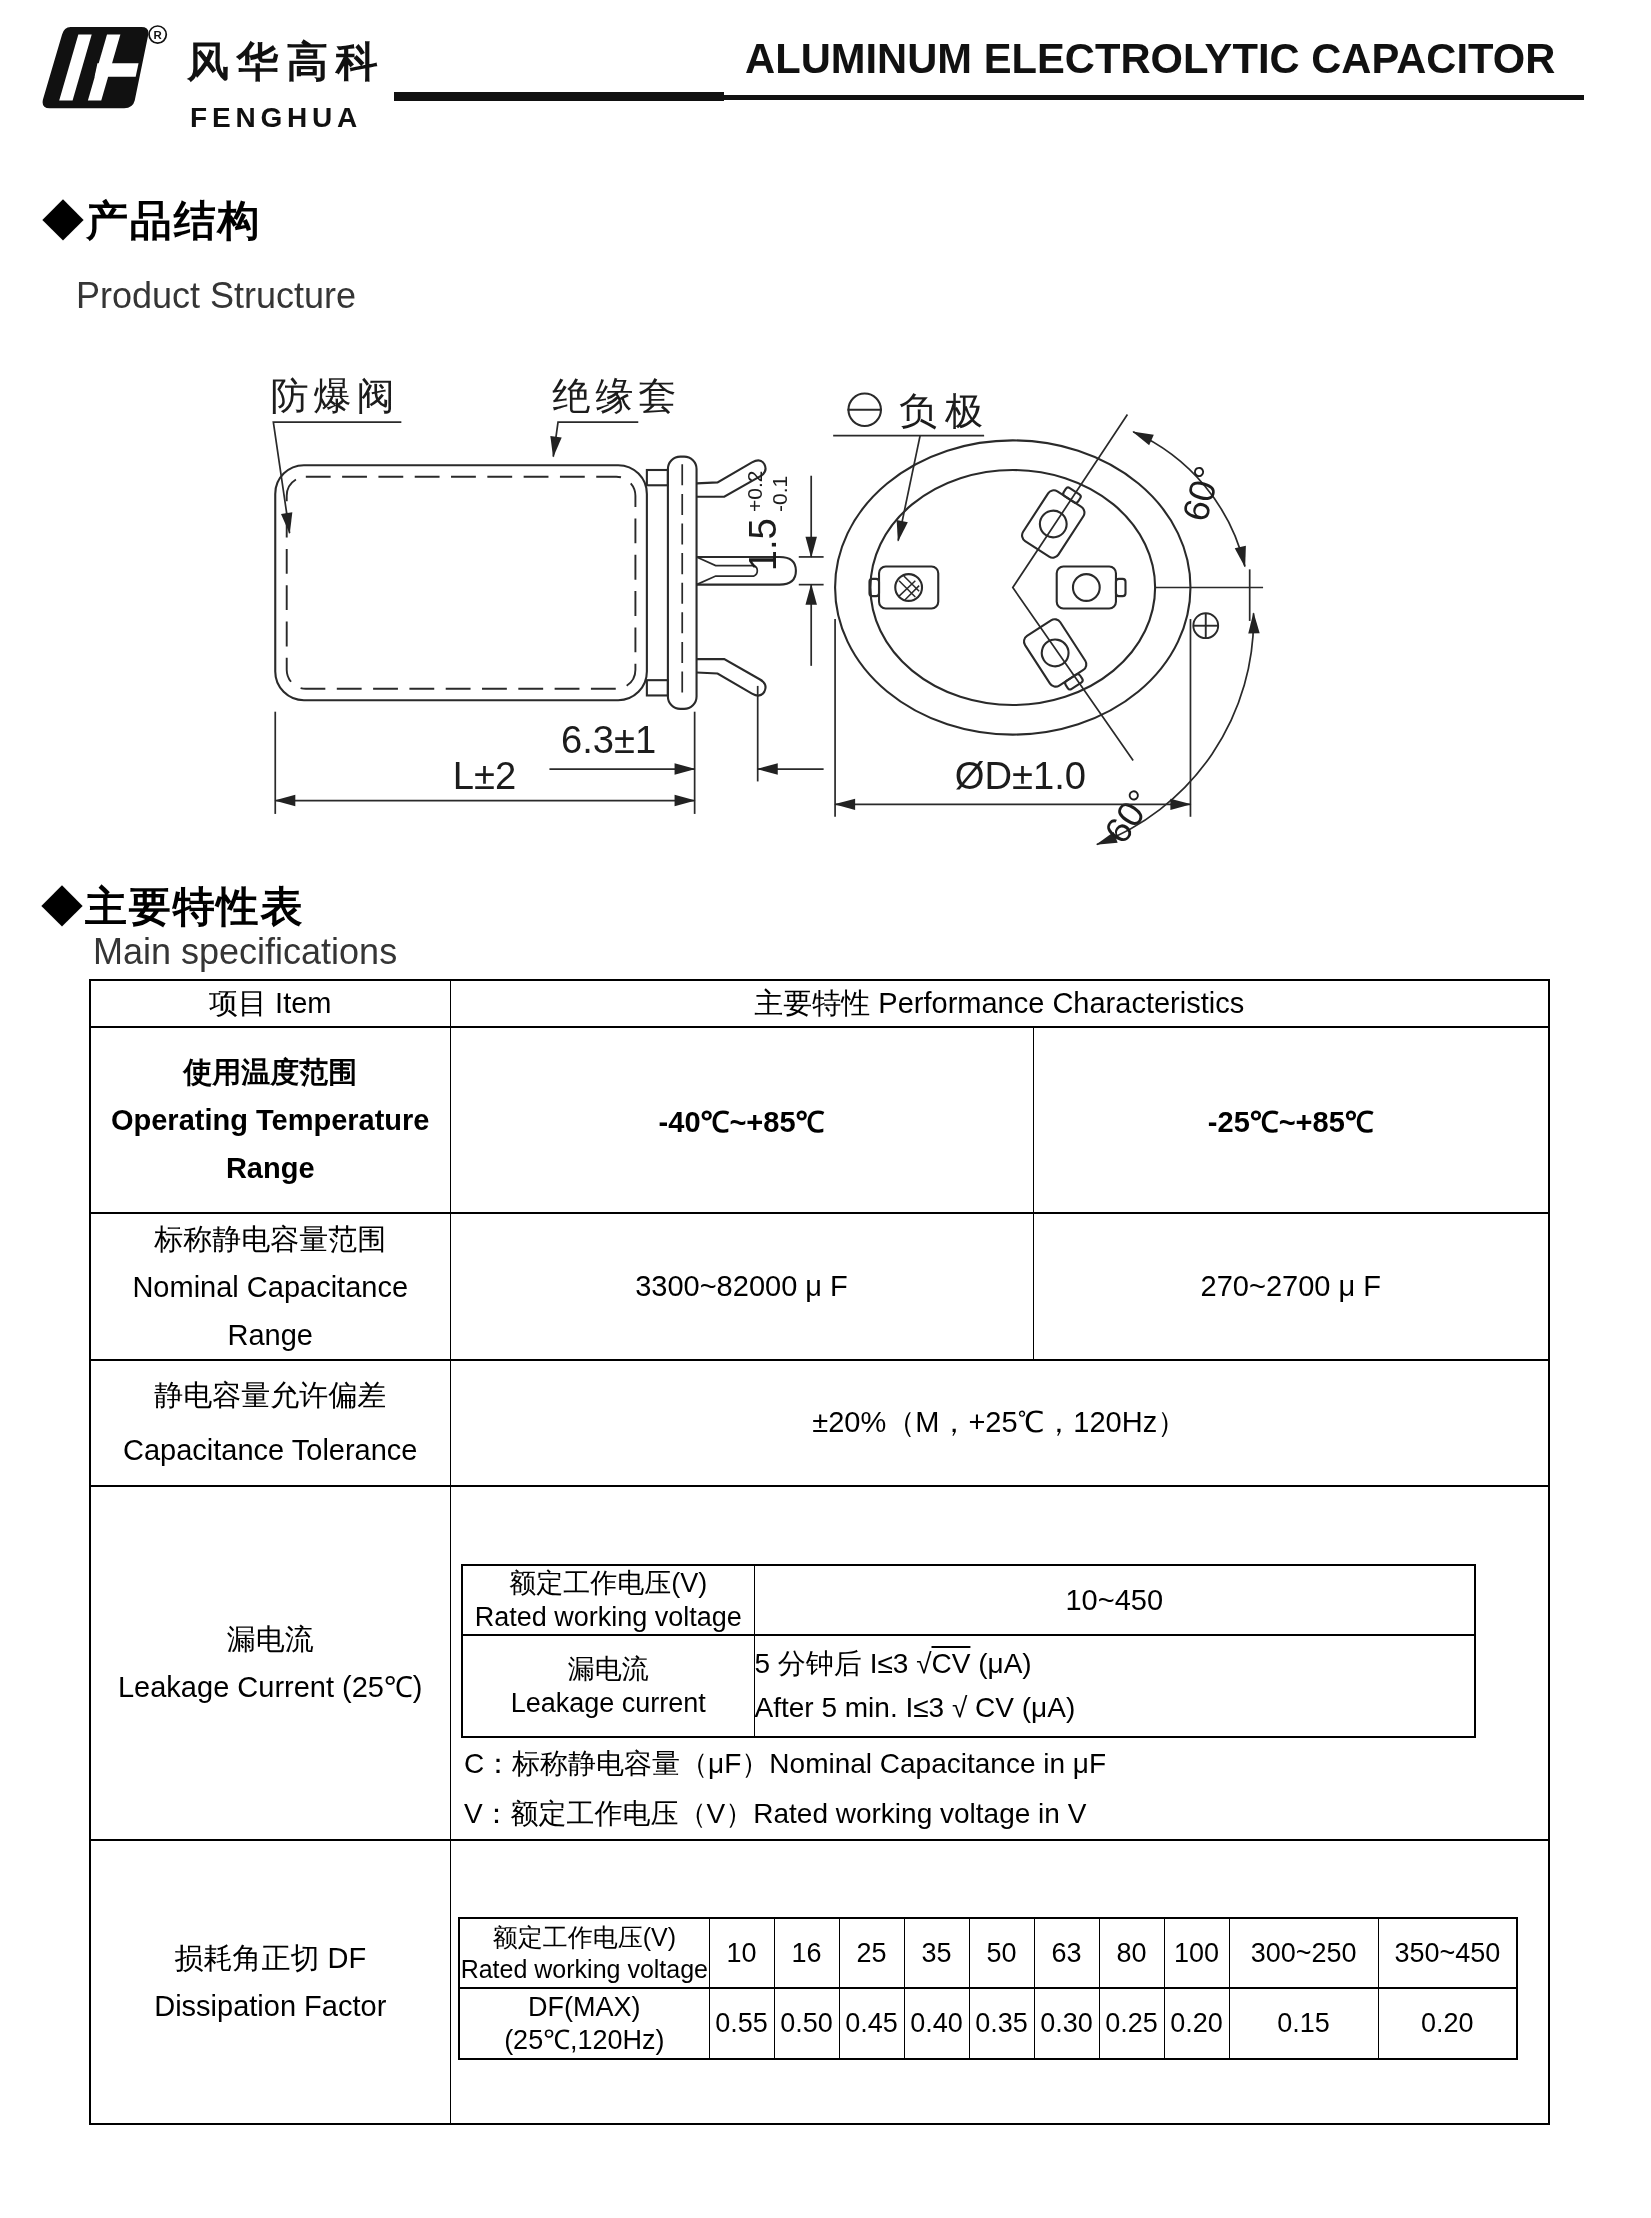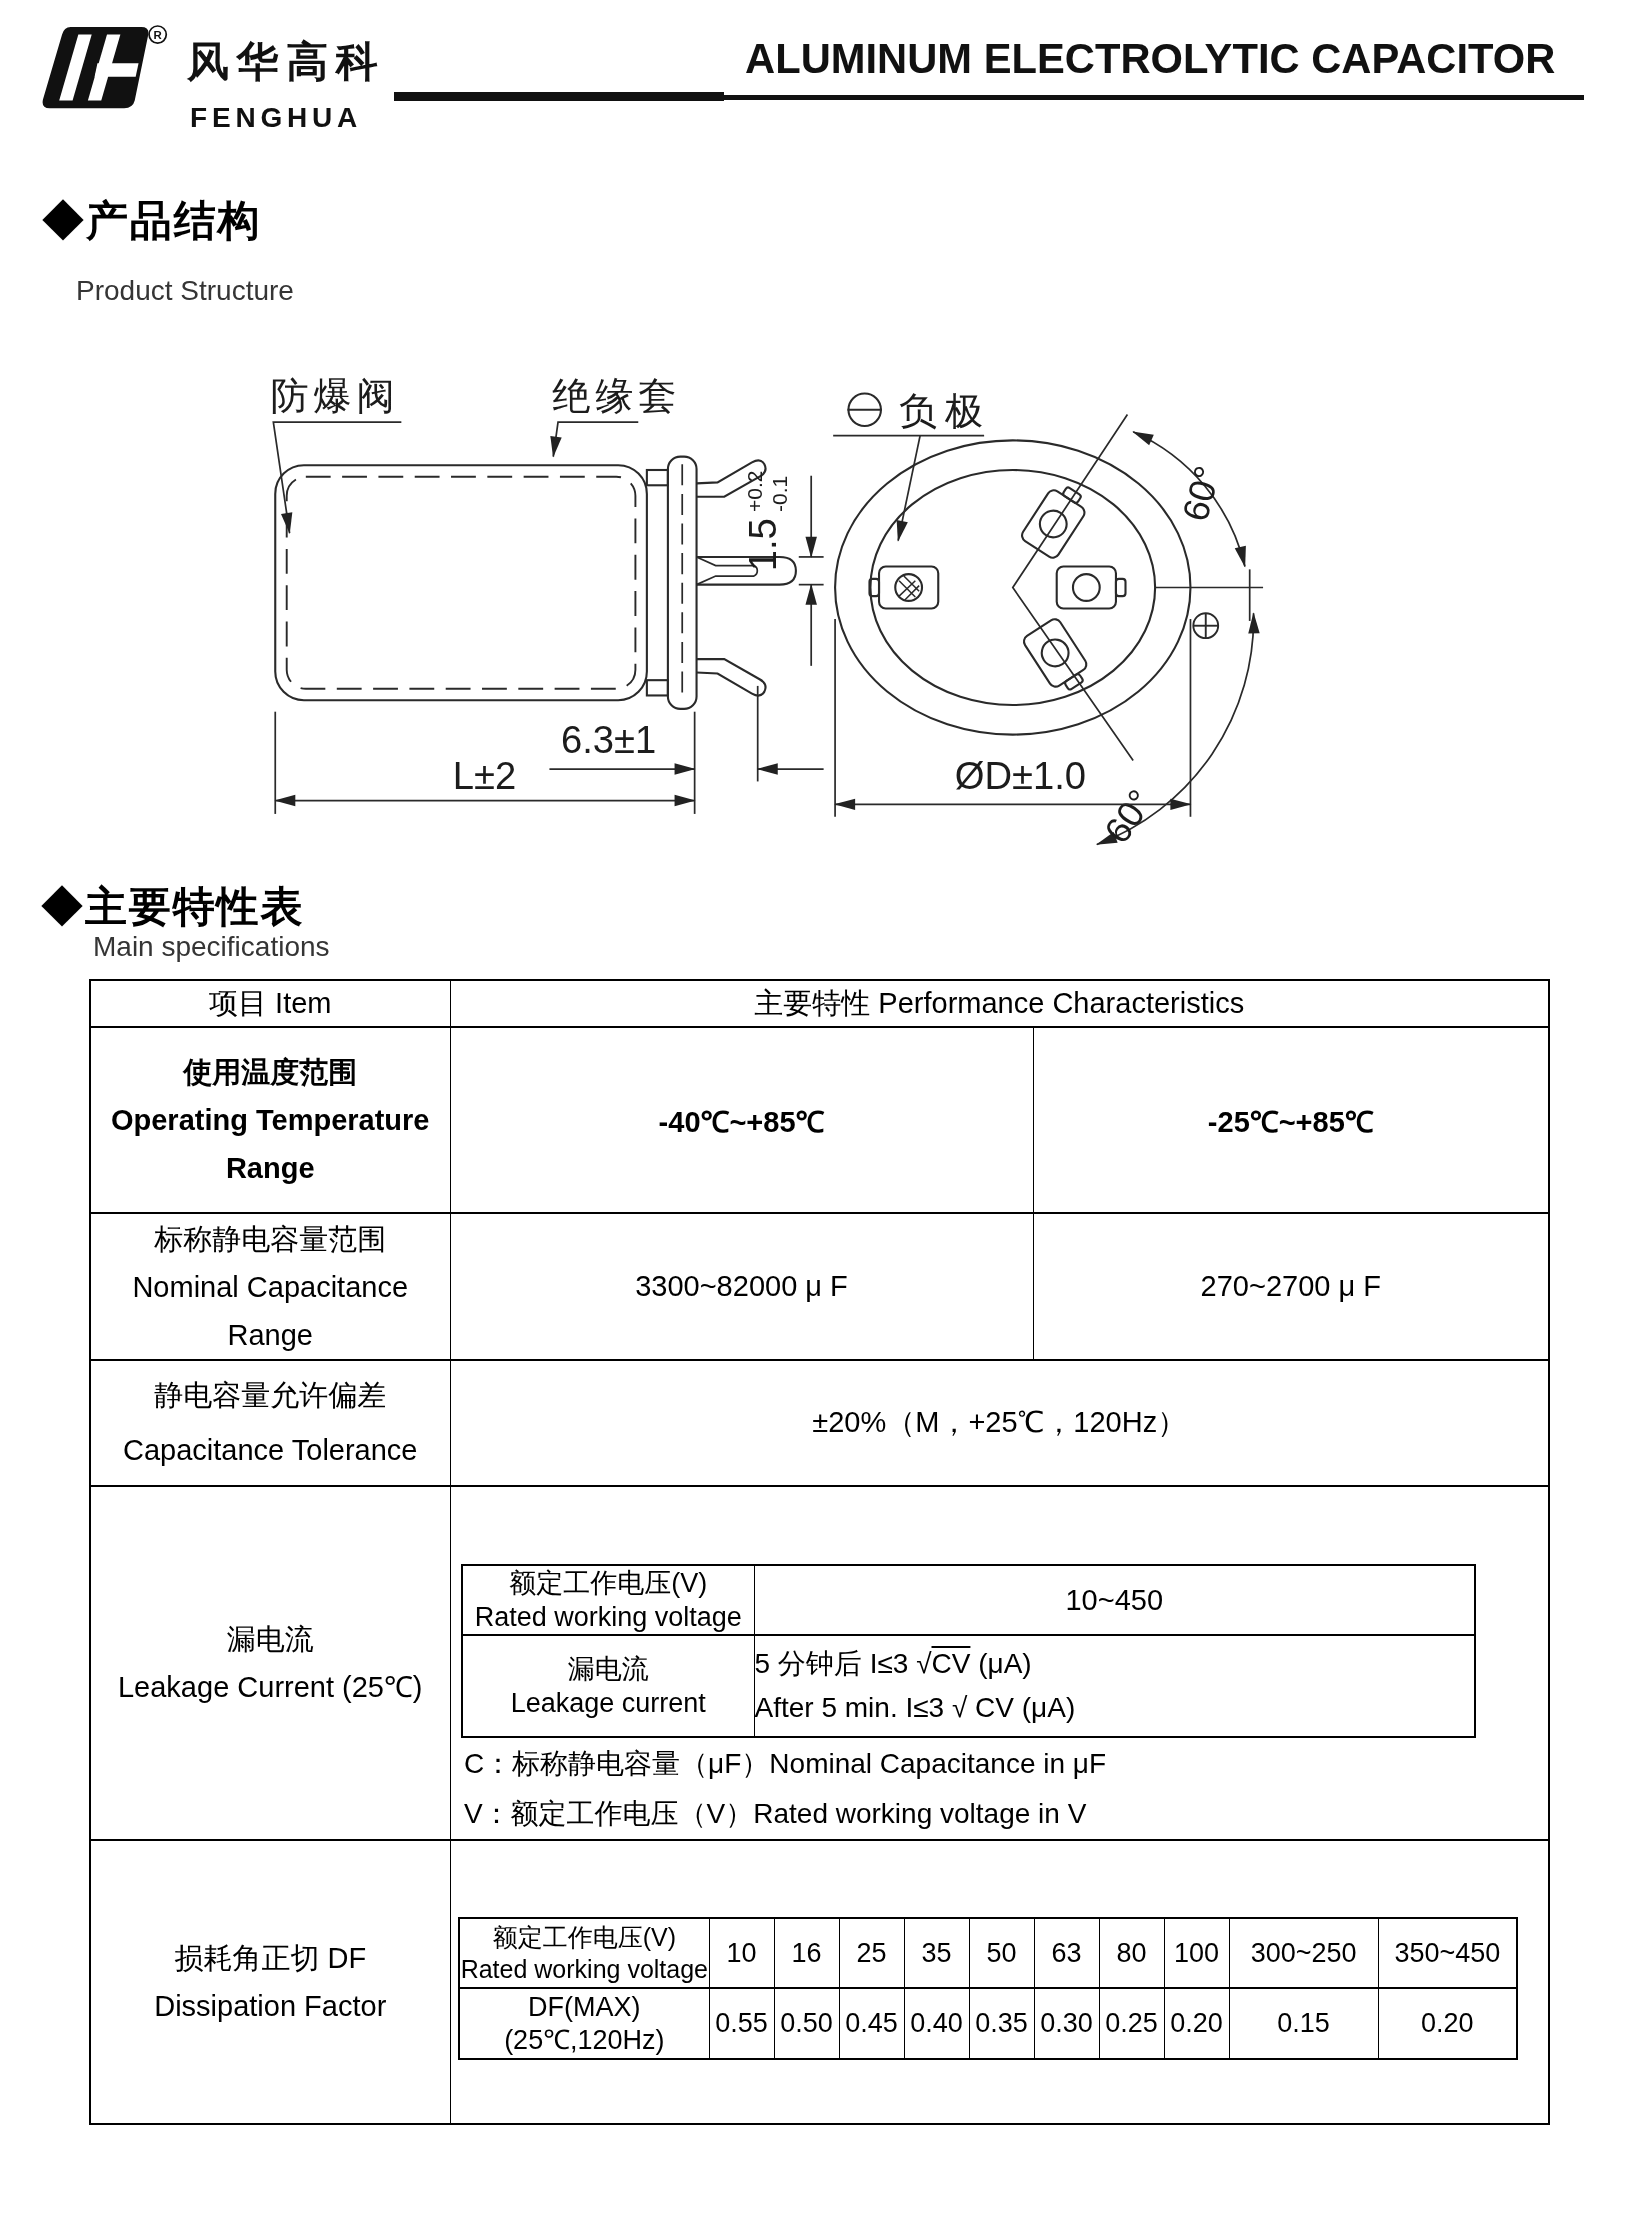--- a/index.html
+++ b/index.html
@@ -10,21 +10,21 @@
   }
   
   .logo-mark{position:absolute;left:42px;top:23px;}
   .brand-cn{position:absolute;left:187px;top:34px;font-size:42px;font-weight:bold;letter-spacing:7.6px;color:#111;}
   .brand-en{position:absolute;left:190px;top:82px;font-size:28px;font-weight:bold;letter-spacing:4.8px;color:#111;margin-top:20px;}
   .doc-title{position:absolute;right:97px;top:34px;font-size:43px;font-weight:bold;letter-spacing:0px;color:#111;white-space:nowrap;transform:scaleX(0.97);transform-origin:right;}
   .rule-main{position:absolute;left:394px;top:95px;width:1190px;height:4.8px;background:#111;}
   .rule-stub{position:absolute;left:394px;top:92px;width:330px;height:8.6px;background:#111;}
   
   .h-cn{position:absolute;font-size:42px;font-weight:600;color:#000;letter-spacing:1.9px;white-space:nowrap;}
-  .h-en{position:absolute;font-size:28px;font-weight:400;color:#353535;white-space:nowrap;}
+  .h-en{position:absolute;font-size:36px;font-weight:400;color:#353535;white-space:nowrap;}
   .h1cn{left:42px;top:193px;}  .h1en{left:76px;top:275px;}
   .h2cn{left:41px;top:879px;}  .h2en{left:93px;top:931px;}
   
   .drawing{position:absolute;left:143px;top:363px;width:1195px;height:492px;}
   .drawing text{fill:#1c1c1c;}
   
   table{border-collapse:collapse;table-layout:fixed;}
   .spec-table{position:absolute;left:89px;top:979px;width:1460px;border:2.9px solid #000;}
   .spec-table td{
     border-top:2.9px solid #000;border-bottom:2.9px solid #000;

